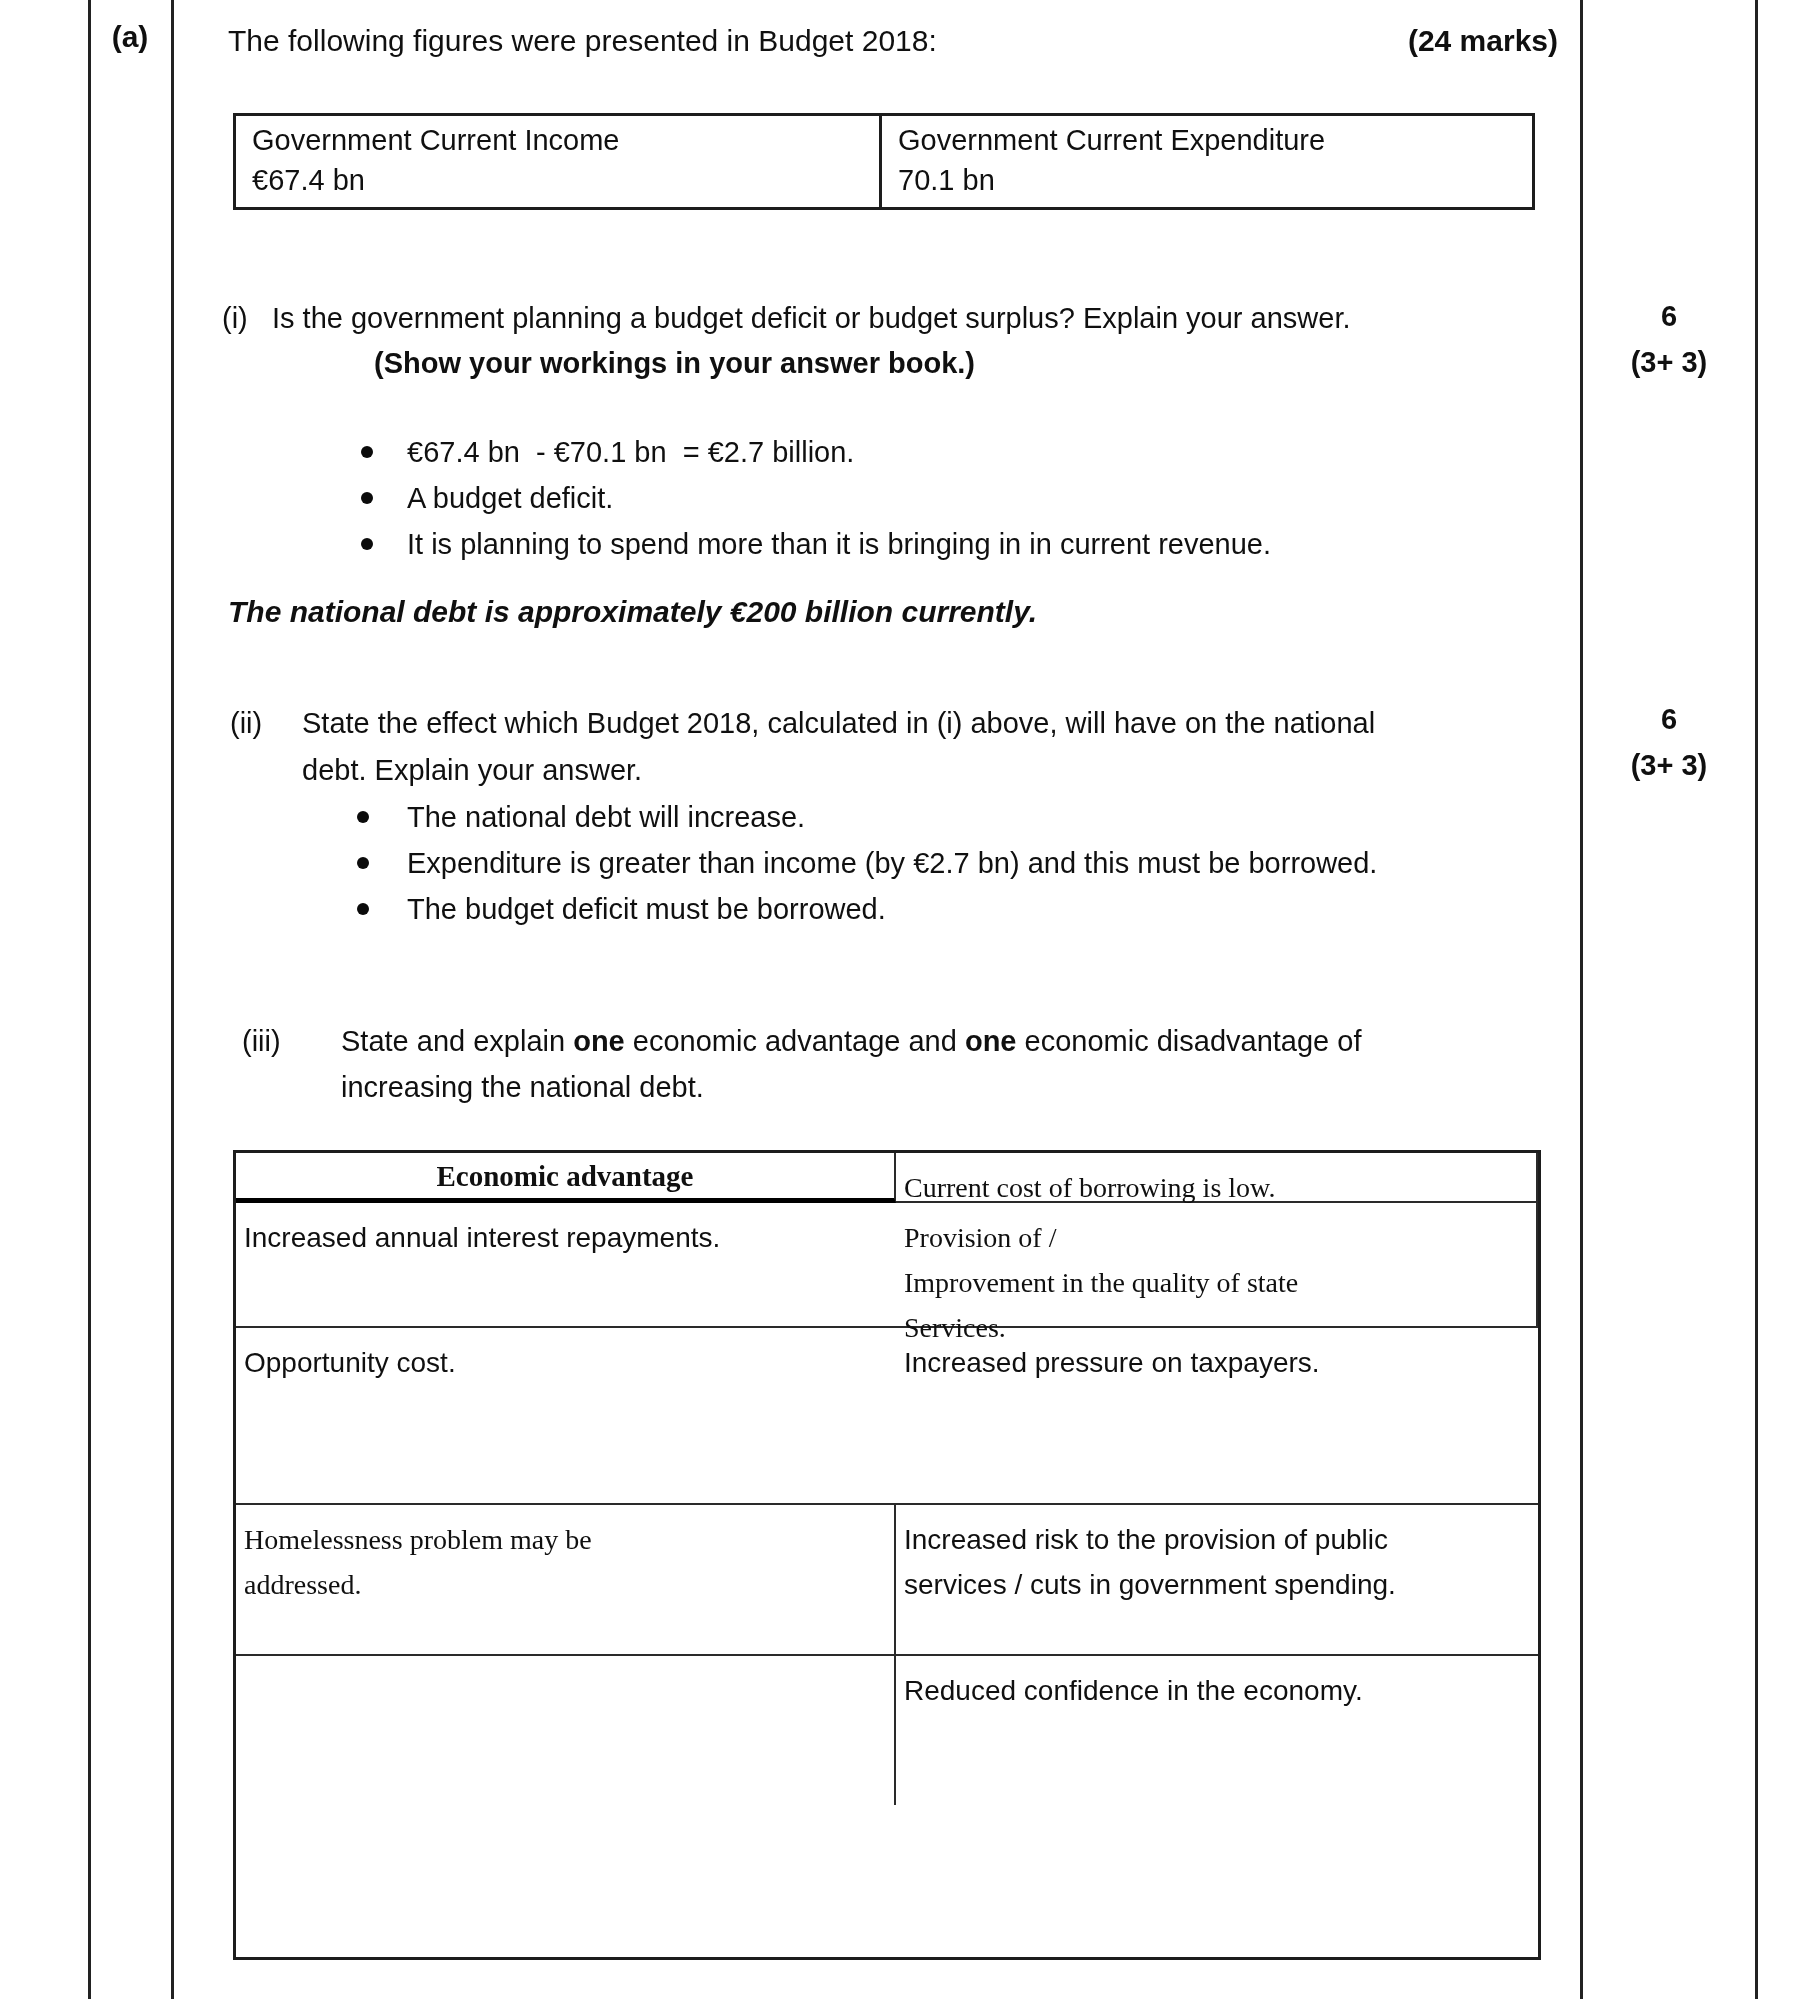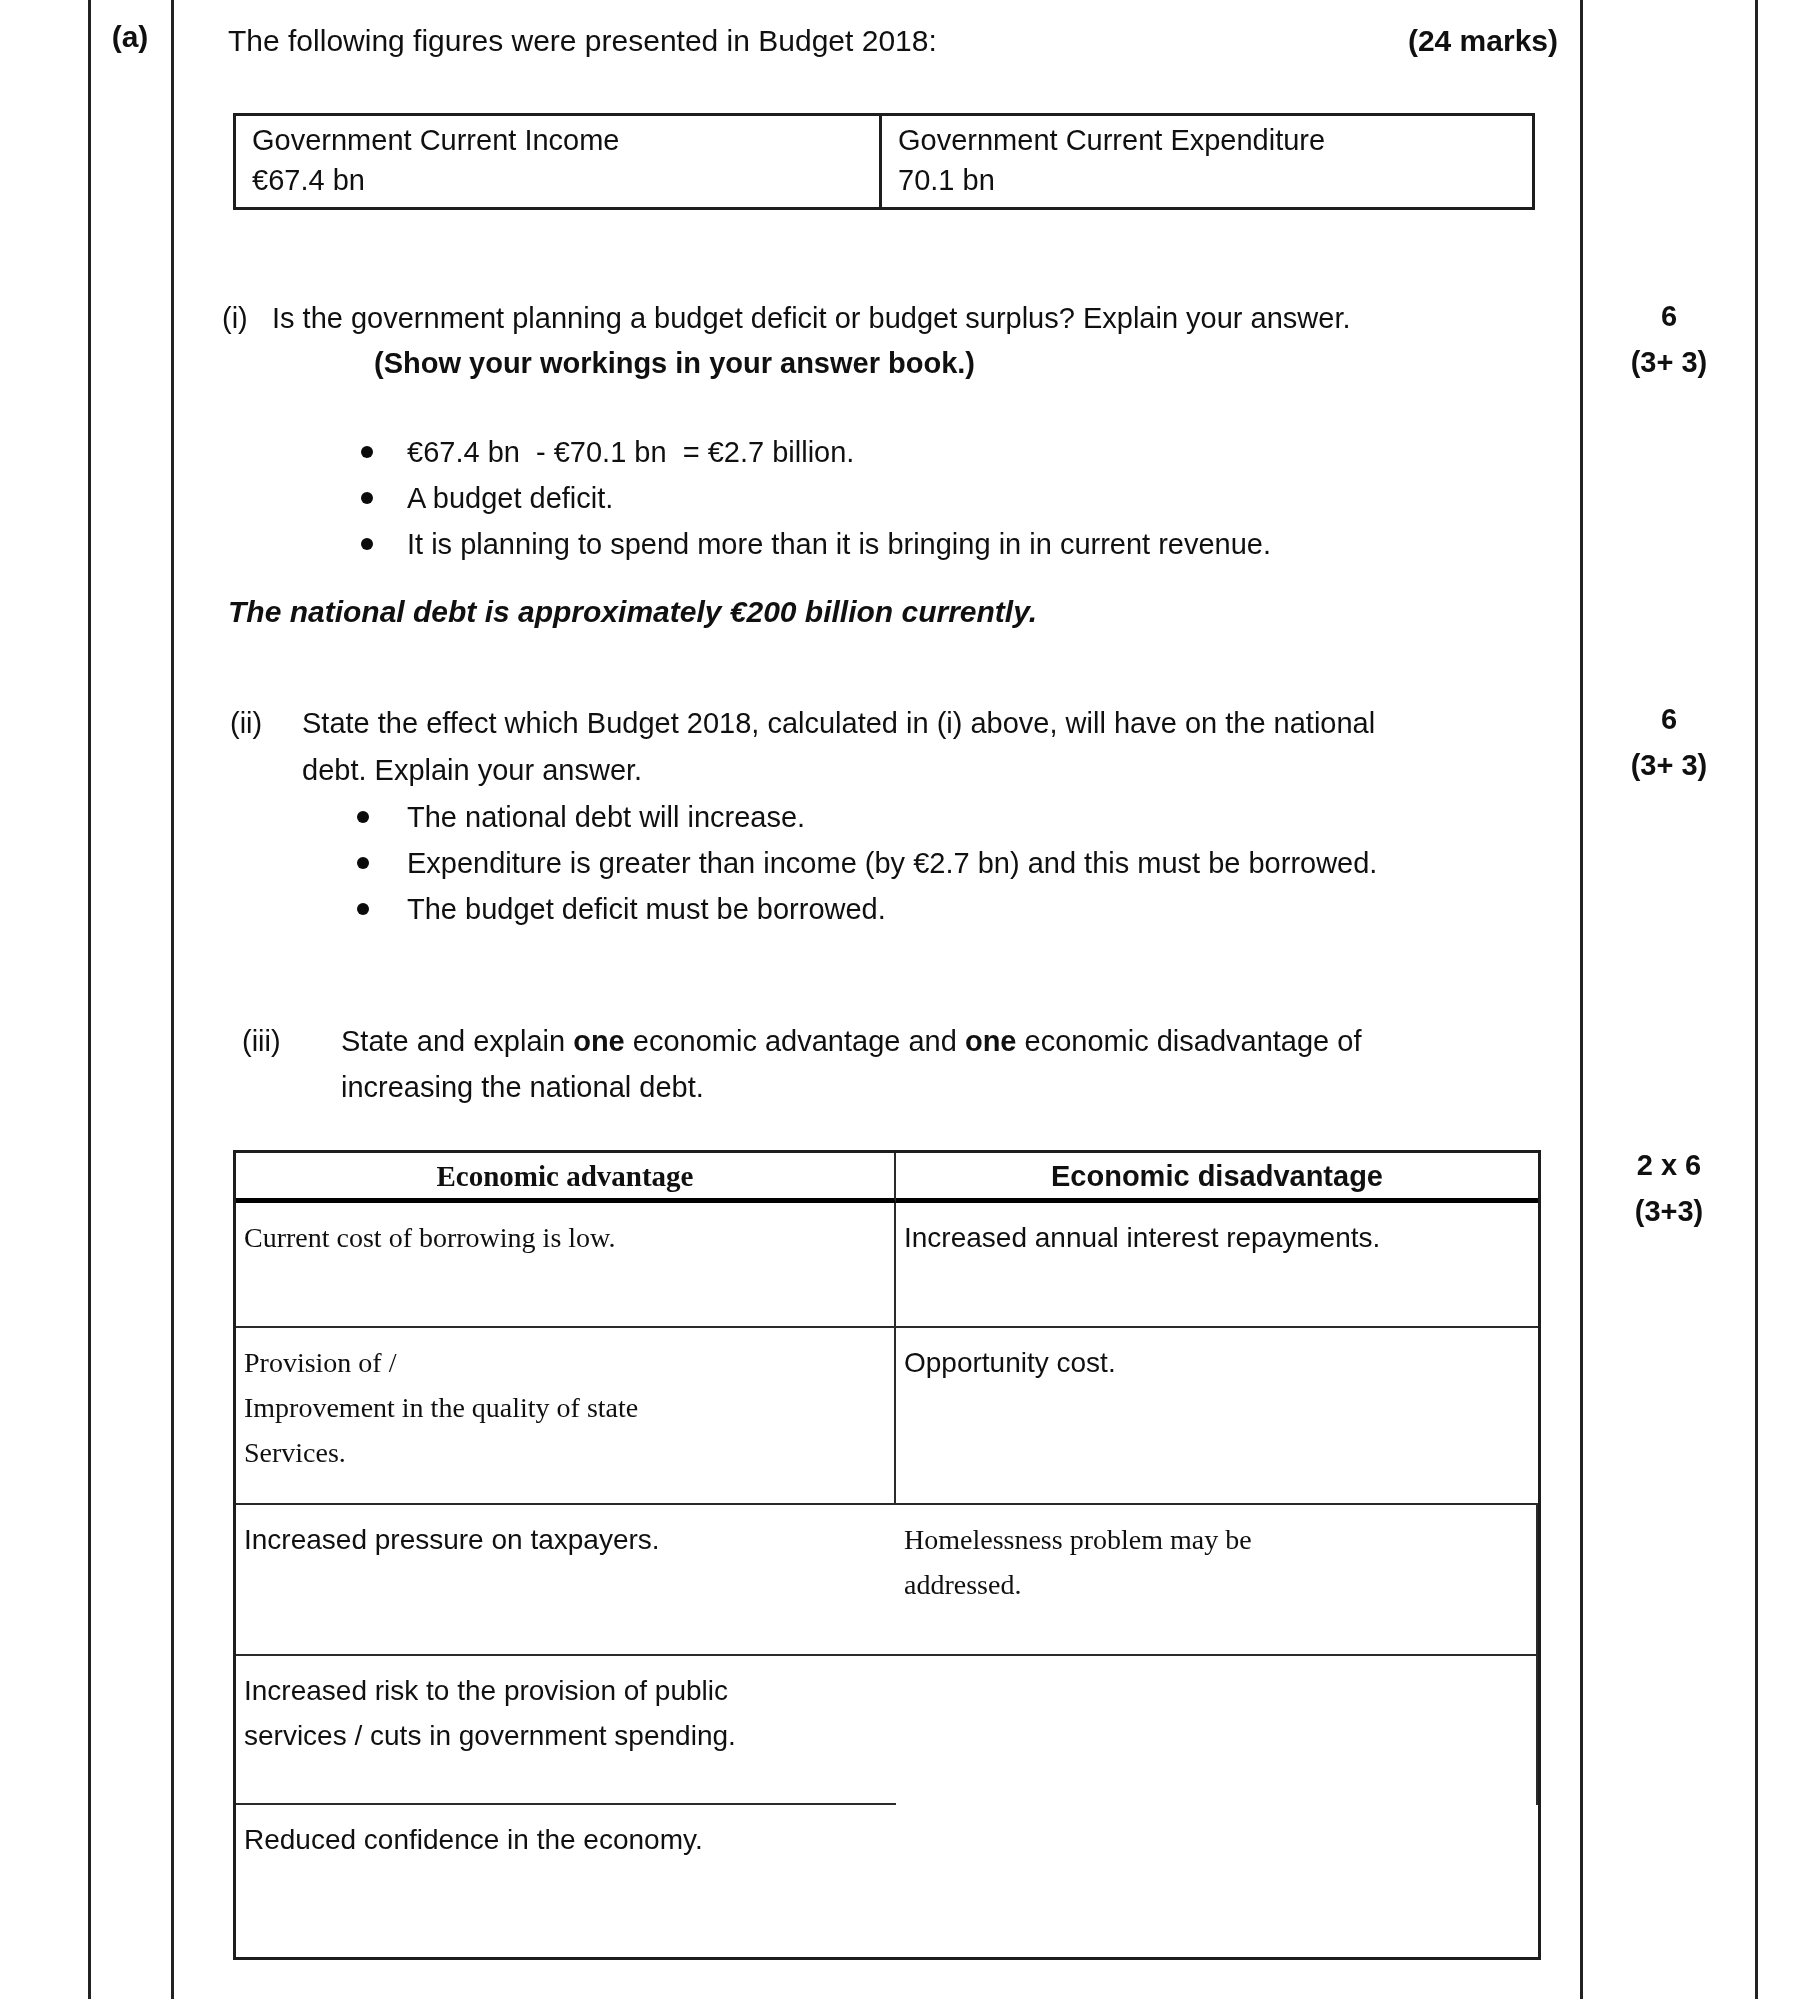--- a/index.html
+++ b/index.html
@@ -215,21 +215,20 @@
   </div>
 
   <div class="part part-iii">
     <span class="part-label">(iii)</span>
     <div class="part-text"><span>State and explain </span><span class="bold">one</span><span> economic advantage and </span><span class="bold">one</span><span> economic disadvantage of
 increasing the national debt.</span></div>
   </div>
 
   <div class="anstable">
     <div class="hcell col1">Economic advantage</div>
-    <div class="hcell">Economic disadvantage</div>
 
     <div class="acell col1">Current cost of borrowing is low.</div>
     <div class="acell">Increased annual interest repayments.</div>
 
     <div class="acell col1">Provision of /
 Improvement in the quality of state
 Services.</div>
     <div class="acell">Opportunity cost.</div>
 
     <div class="acell">Increased pressure on taxpayers.</div>
@@ -244,18 +243,14 @@
   </div>
 
   <div class="marks-block marks-i">
     <div>6</div>
     <div>(3+ 3)</div>
   </div>
   <div class="marks-block marks-ii">
     <div>6</div>
     <div>(3+ 3)</div>
   </div>
-  <div class="marks-block marks-iii">
-    <div>2 x 6</div>
-    <div>(3+3)</div>
-  </div>
 
 </div>
 
 </body></html>

